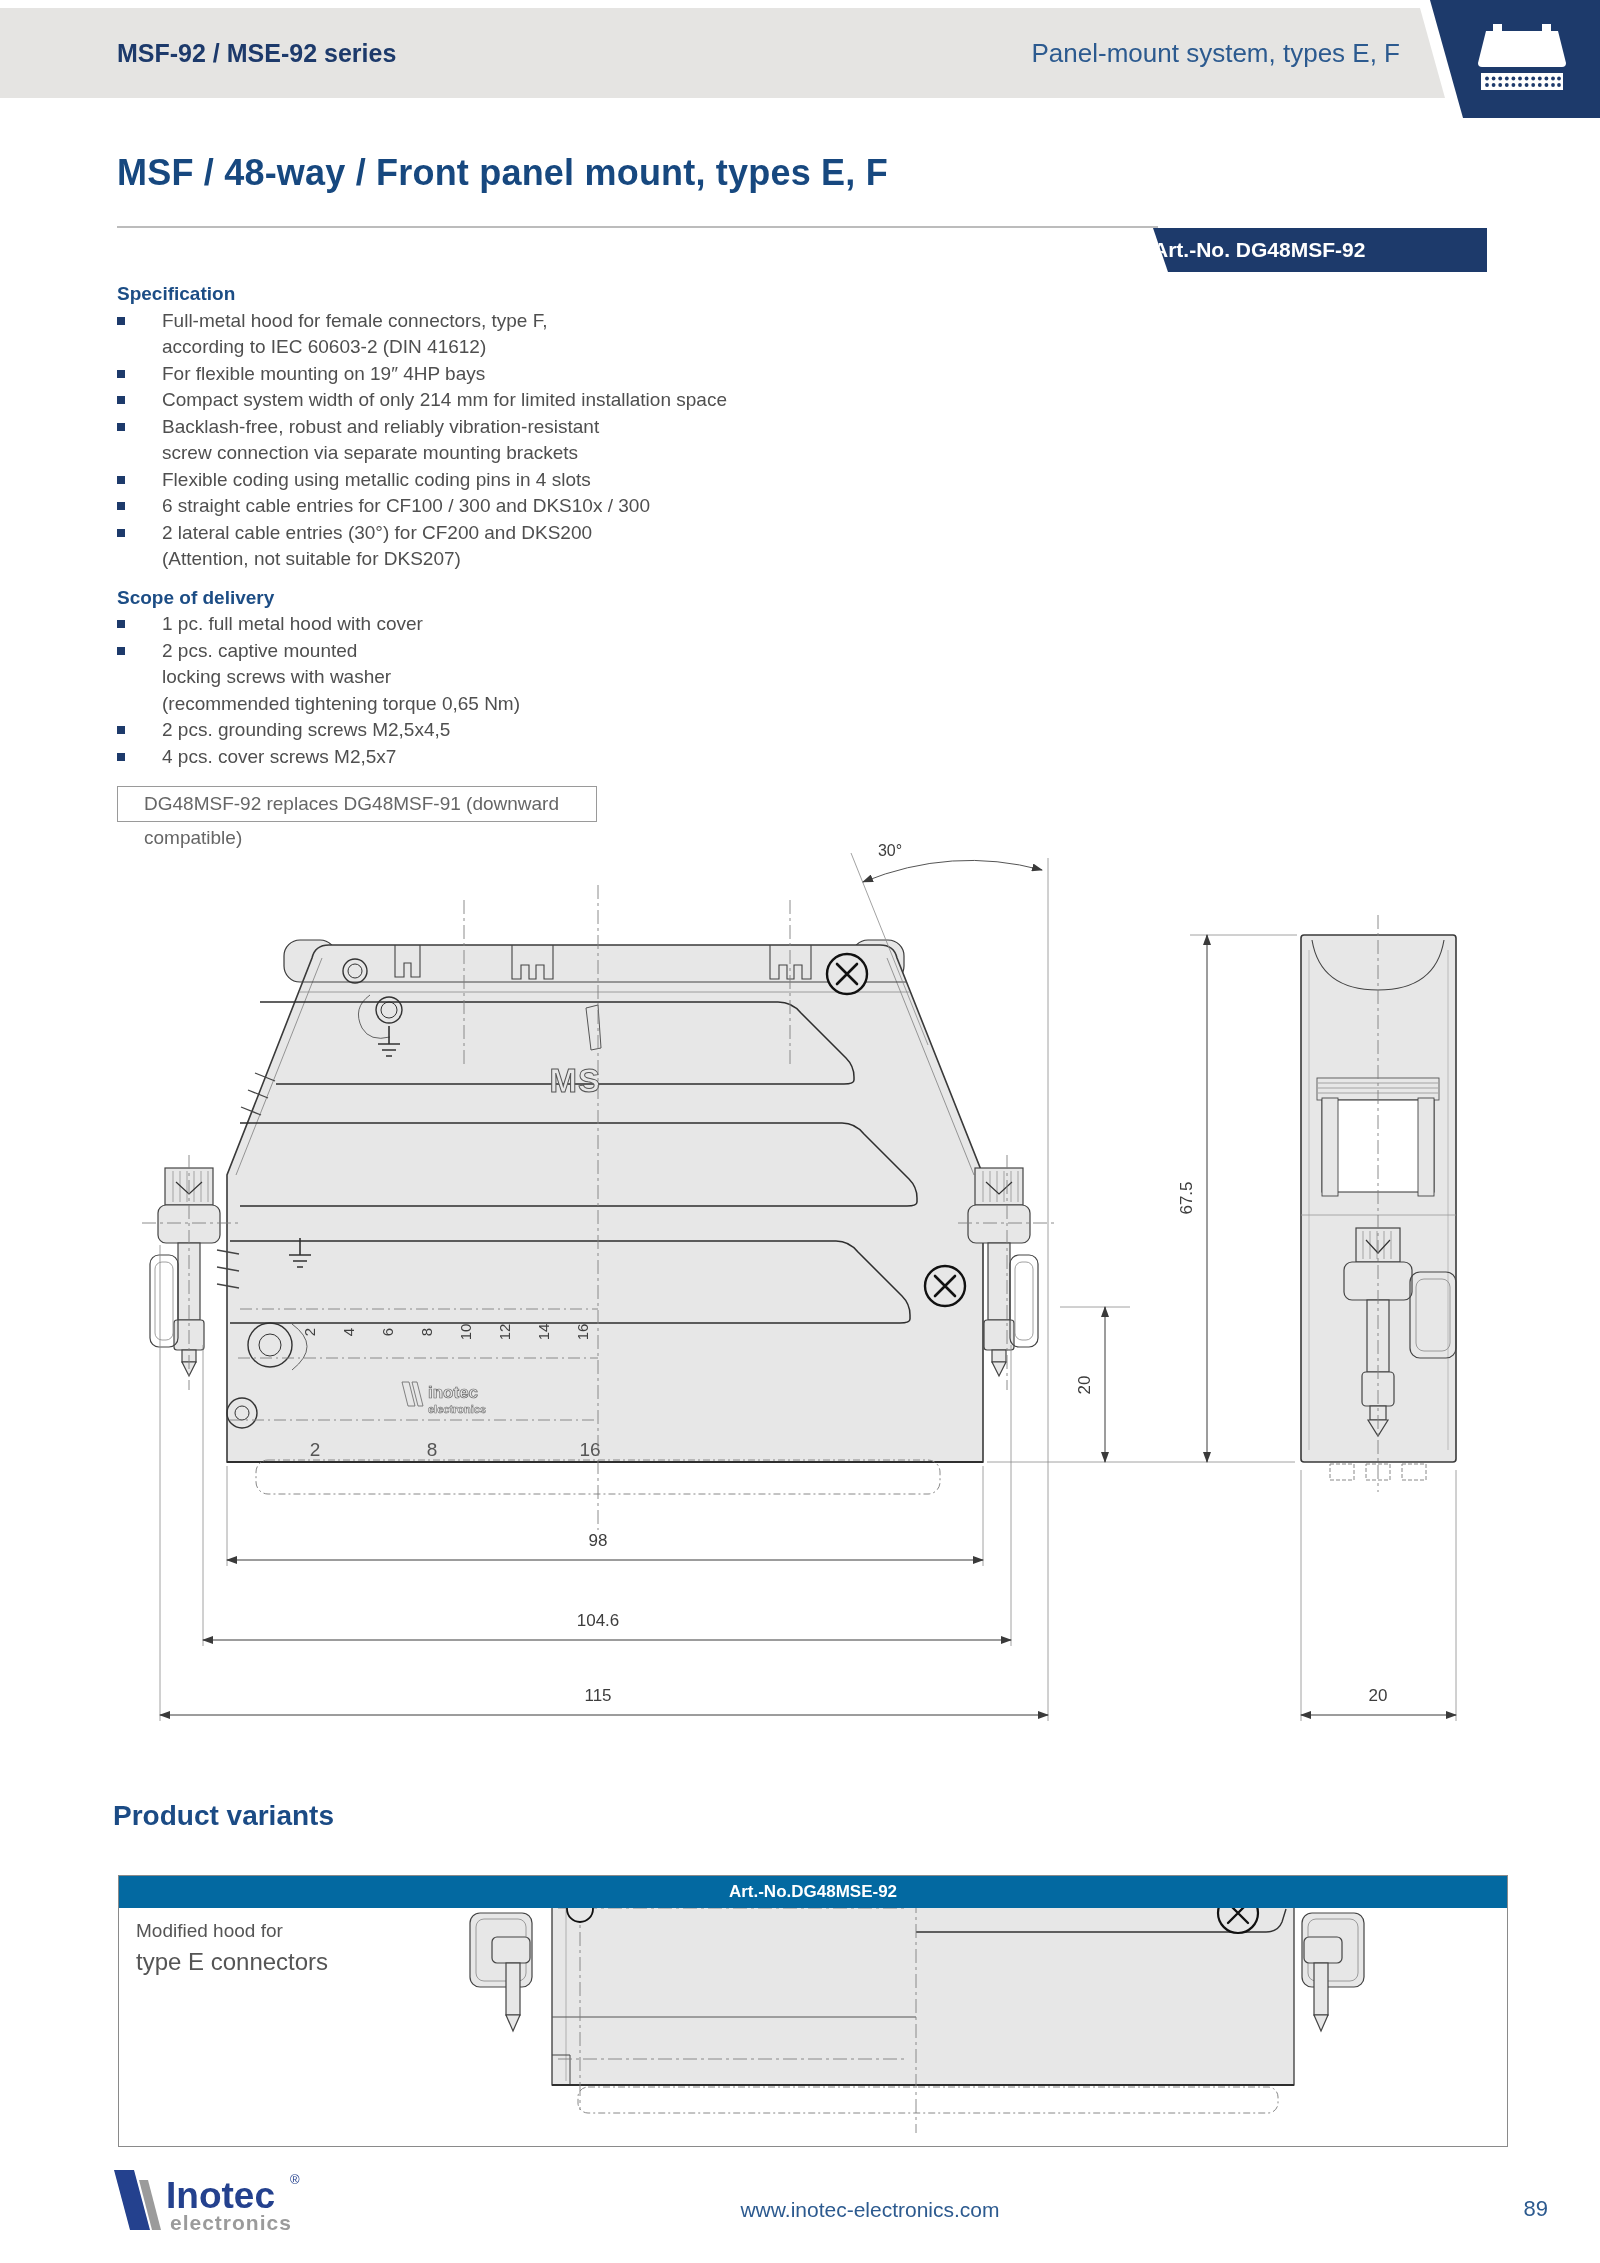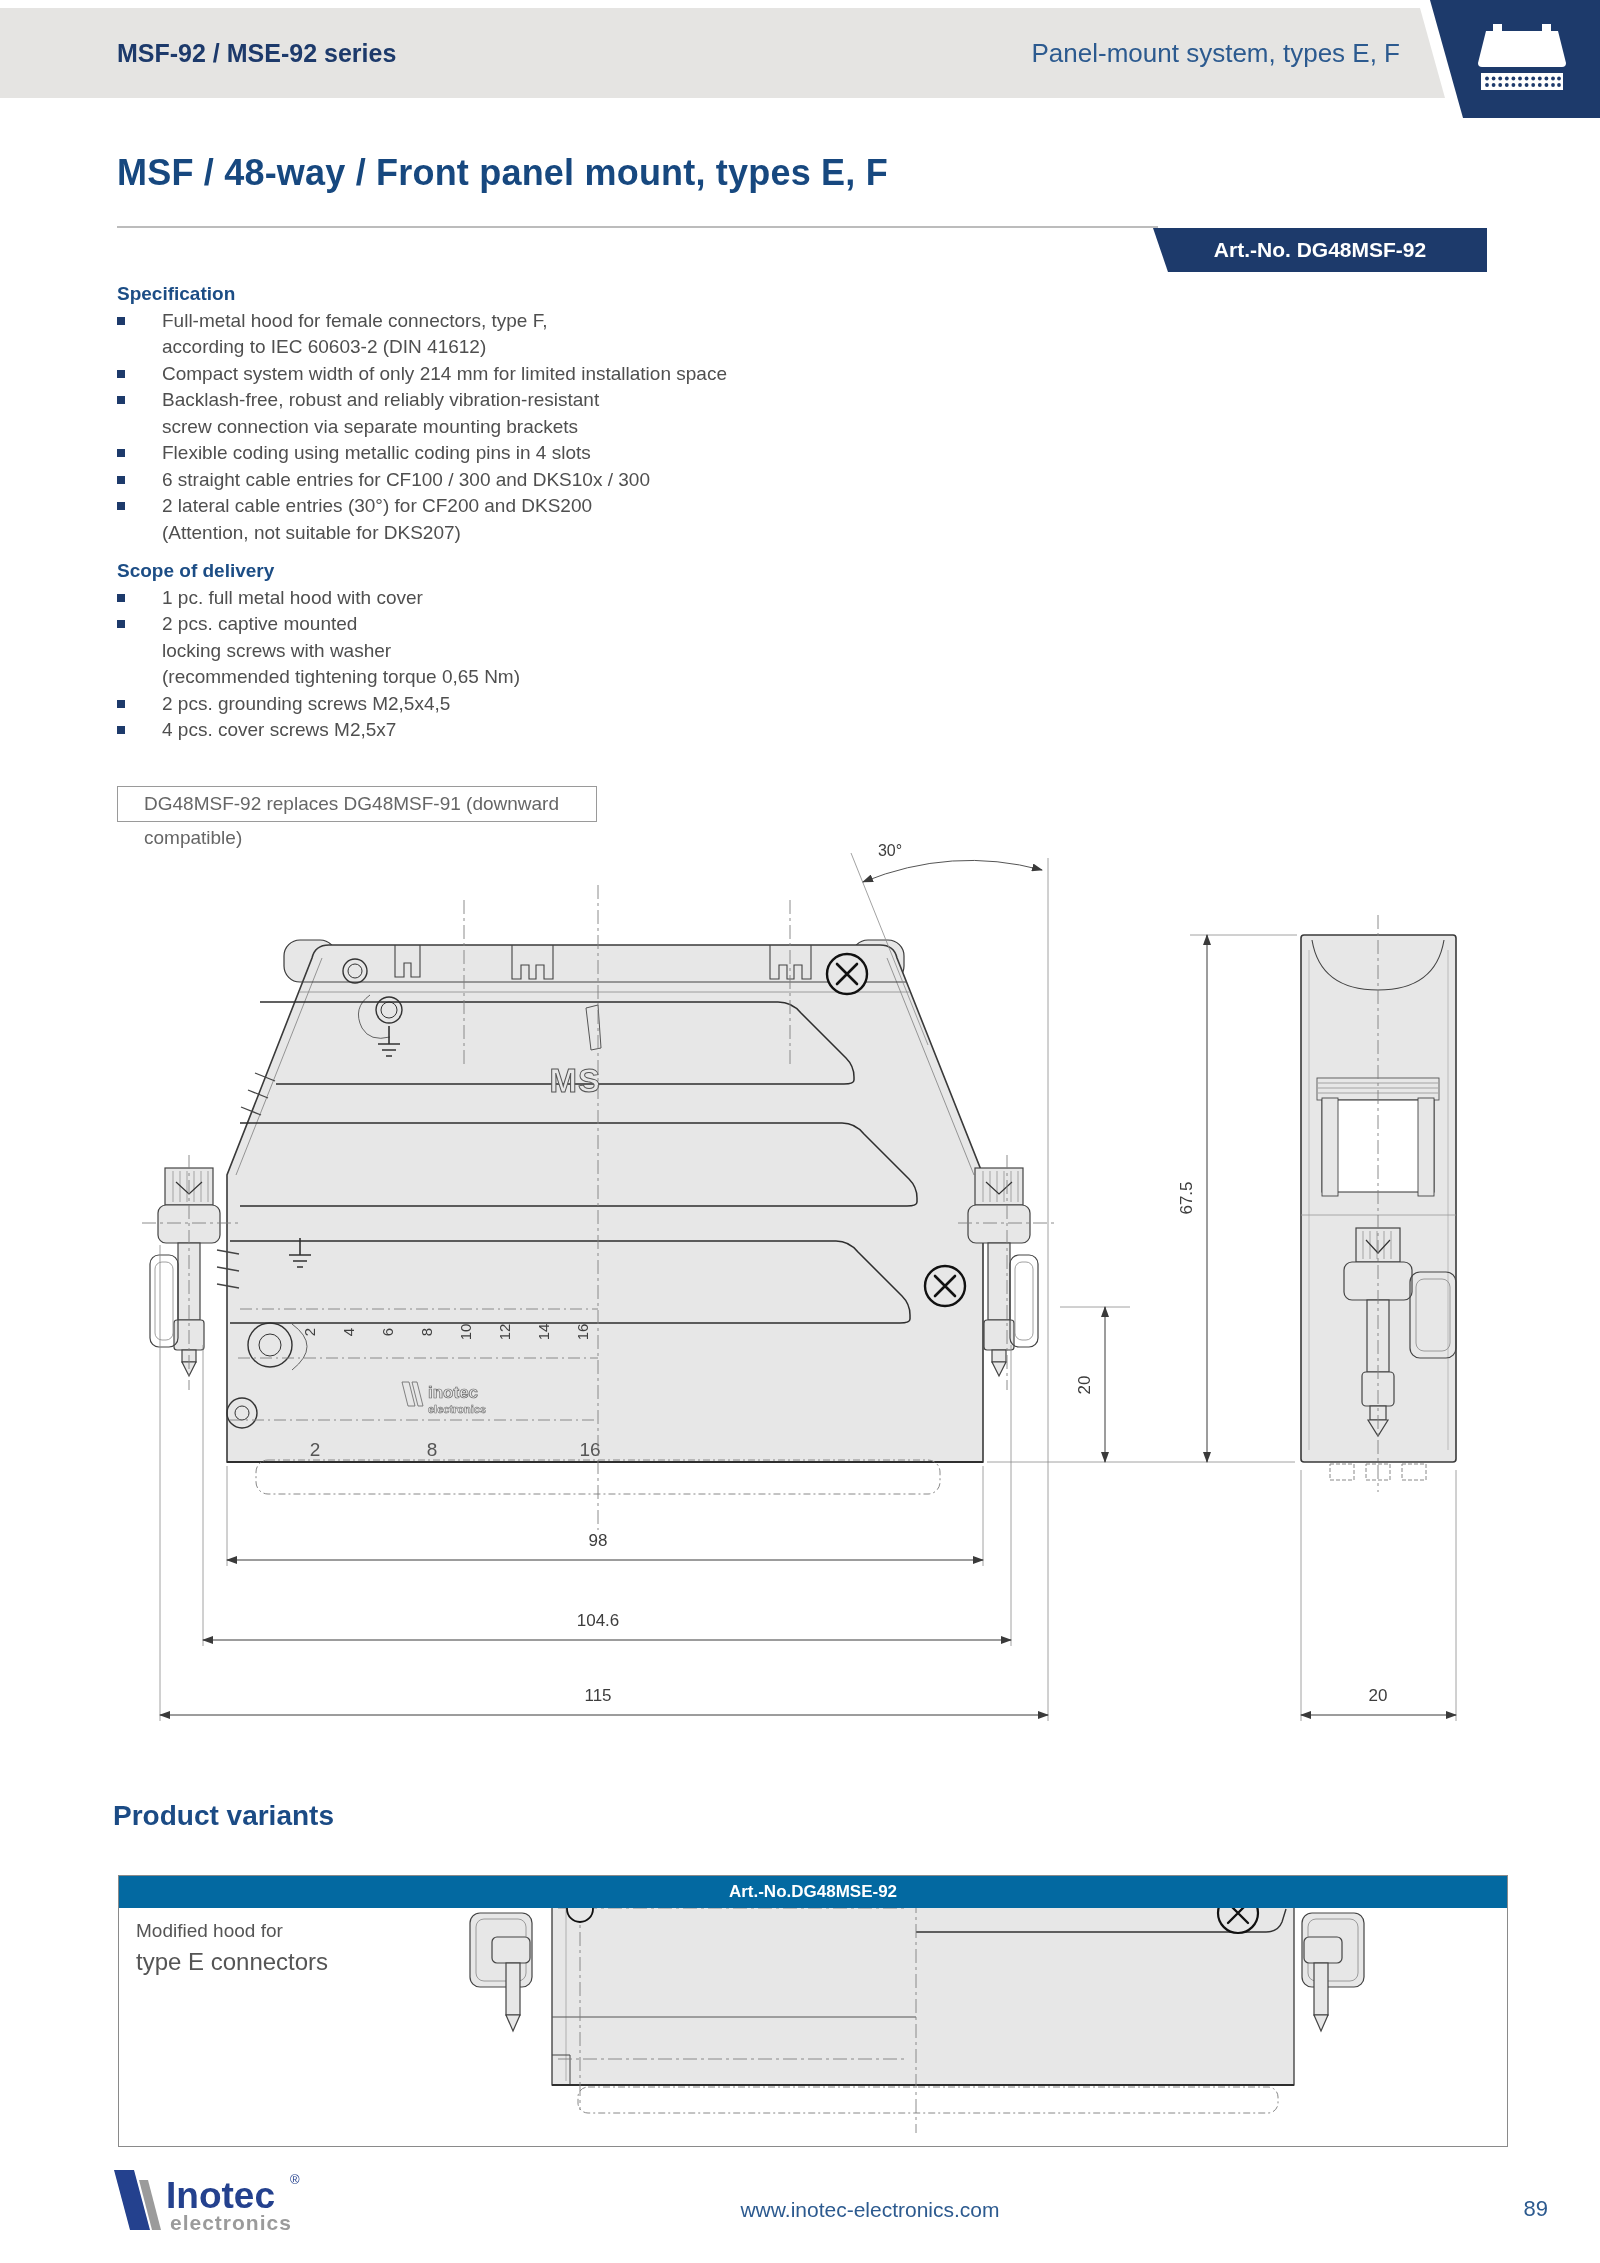--- a/index.html
+++ b/index.html
@@ -9,21 +9,21 @@
   .hdr-band{left:0;top:8px;width:1600px;height:90px;background:#e5e4e2;
             clip-path:polygon(0 0,1420px 0,1445px 100%,0 100%);}
   .hdr-blue{left:0;top:0;width:1600px;height:118px;background:#1d3a6b;
             clip-path:polygon(1430px 0,100% 0,100% 100%,1463px 100%);}
   .hdr-series{left:117px;top:39px;font-size:25px;font-weight:bold;color:#1d3a6b;}
   .hdr-system{left:700px;top:38px;width:700px;text-align:right;font-size:26px;color:#2c5a8f;}
   
   .page-title{left:117px;top:152px;font-size:36px;font-weight:bold;color:#17487f;letter-spacing:.2px;}
   .title-rule{left:117px;top:226px;width:1041px;height:2px;background:#bcbcbc;}
   .art-badge{left:1153px;top:228px;width:334px;height:44px;background:#1d3a6b;color:#fff;
-             font-size:21px;font-weight:bold;text-align:center;line-height:44px;
+             font-size:21px;font-weight:bold;text-align:left;line-height:44px;
              clip-path:polygon(0 0,100% 0,100% 100%,15px 100%);}
   
   .speccol{left:117px;top:258px;width:980px;color:#4f4f4f;font-size:19px;line-height:26.5px;}
   .sechead{font-size:19px;font-weight:bold;color:#1c4d85;margin-top:23px;}
   .sechead.mt{margin-top:12px;}
   .brow{display:flex;gap:17px;}
   .bsq{flex:0 0 8px;width:8px;height:8px;background:#1d3a6b;margin-top:9px;margin-right:20px;}
   .btxt{flex:1;}
   
   .notebox{left:117px;top:786px;width:452px;height:34px;border:1px solid #9a9a9a;
@@ -94,20 +94,26 @@
       <div class="brow">
         <span class="bsq"></span>
         <div class="btxt">
           <div>Full-metal hood for female connectors, type F,</div>
           <div>according to IEC 60603-2 (DIN 41612)</div>
         </div>
       </div>
       <div class="brow">
         <span class="bsq"></span>
         <div class="btxt">
+          <div>For flexible mounting on 19″ 4HP bays</div>
+        </div>
+      </div>
+      <div class="brow">
+        <span class="bsq"></span>
+        <div class="btxt">
           <div>Compact system width of only 214 mm for limited installation space</div>
         </div>
       </div>
       <div class="brow">
         <span class="bsq"></span>
         <div class="btxt">
           <div>Backlash-free, robust and reliably vibration-resistant</div>
           <div>screw connection via separate mounting brackets</div>
         </div>
       </div>

